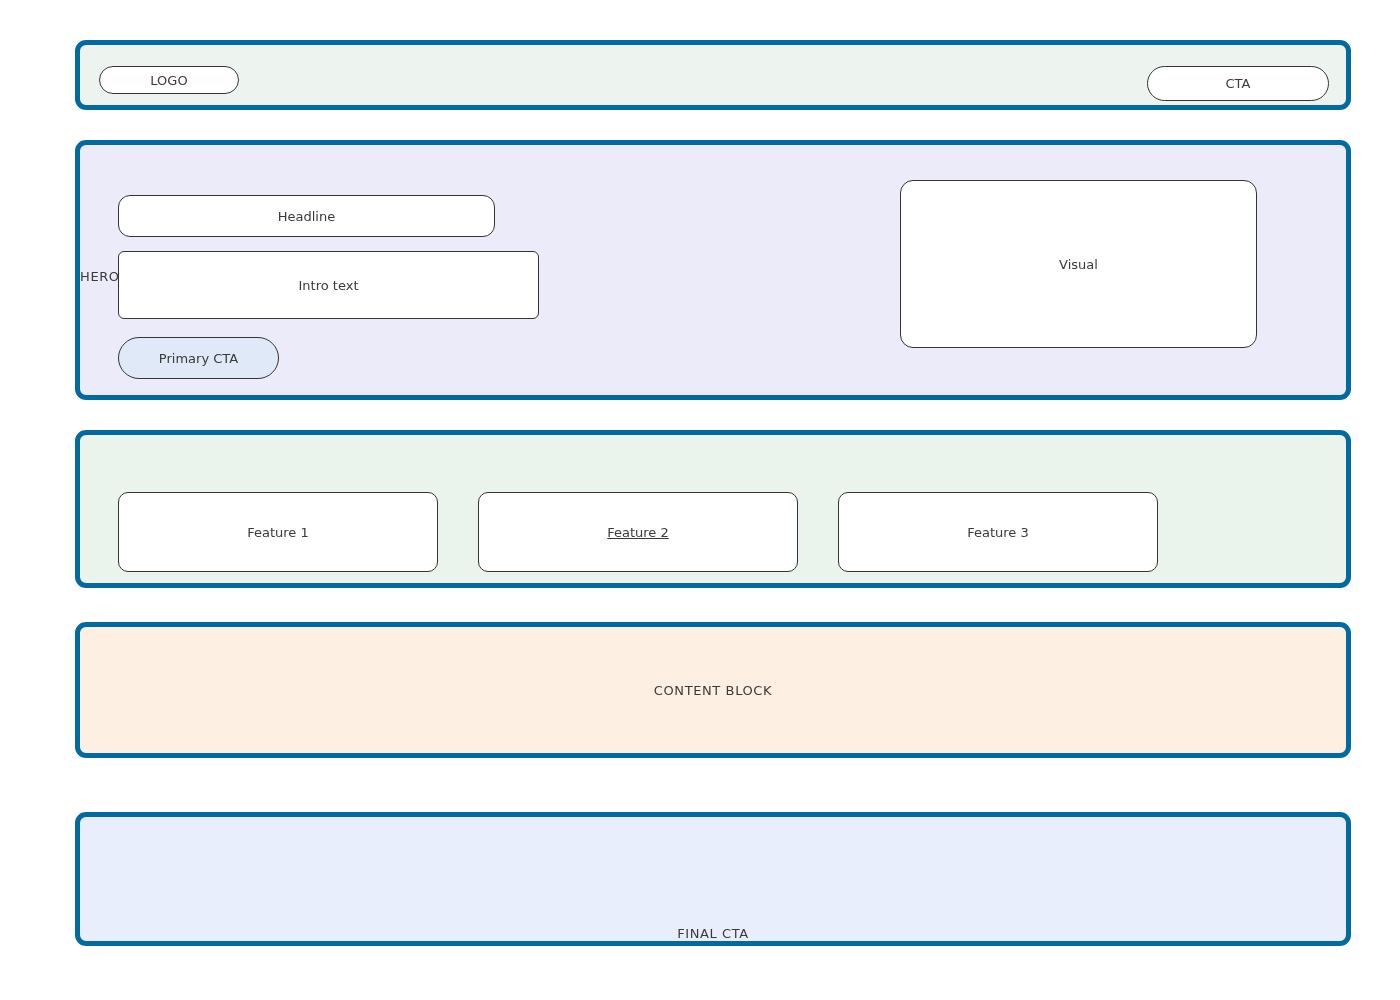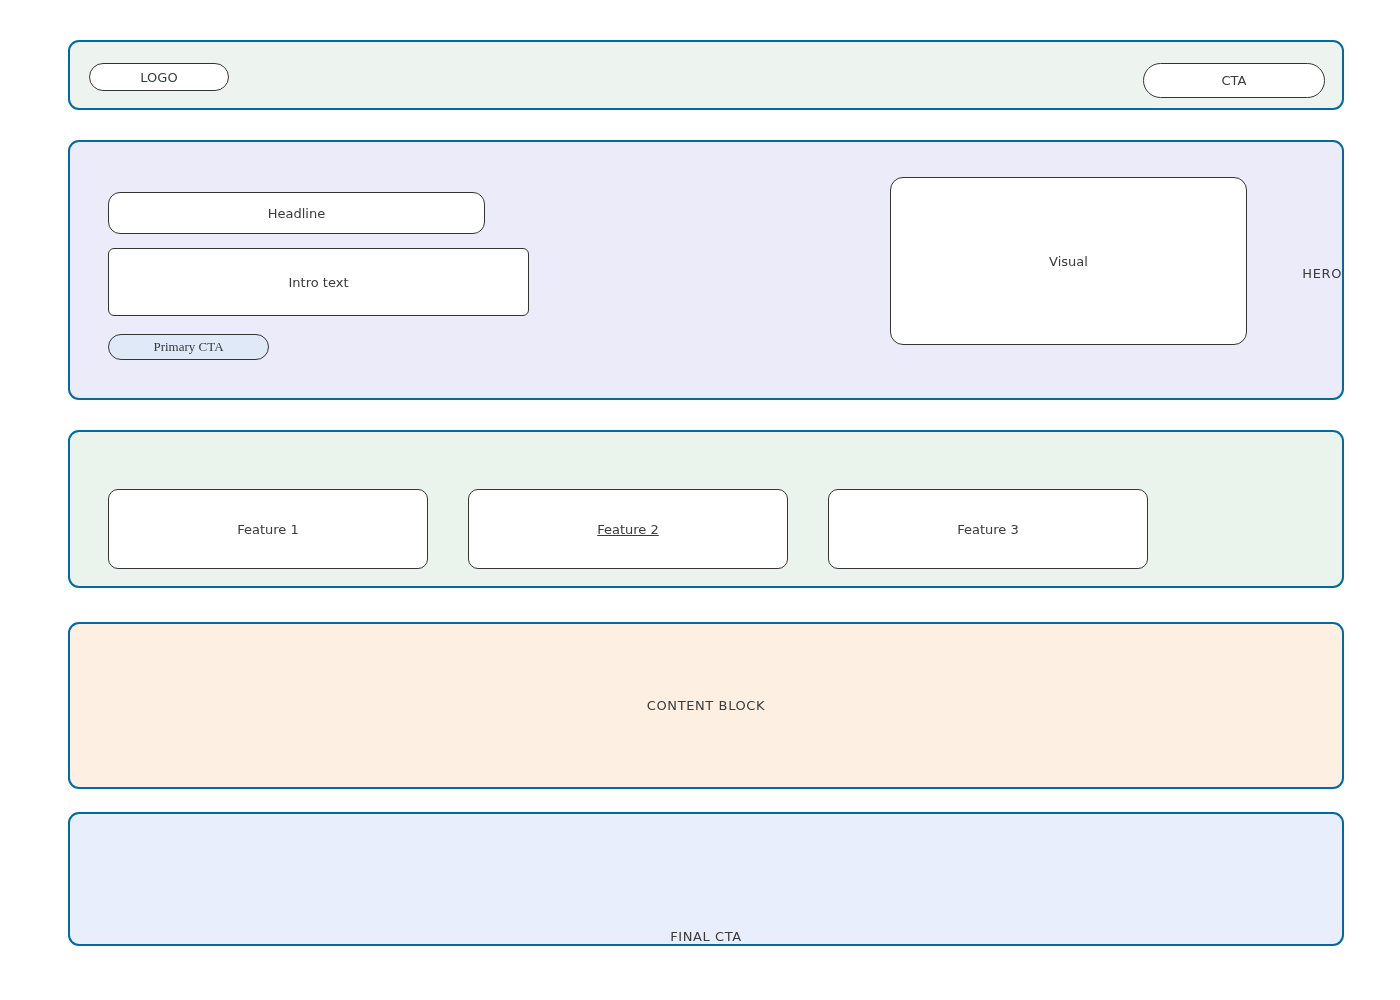--- a/index.html
+++ b/index.html
@@ -16,30 +16,30 @@
     overflow: hidden;
   }
   .stage {
     position: absolute;
     left: 0; top: 0;
     width: 1400px;
     height: 1000px;
   }
   .section {
     position: absolute;
-    left: 68px;
+    left: 75px;
     width: 1276px;
-    border: 2px solid #0369a1;
+    border: 5px solid #0369a1;
     border-radius: 11px;
     box-sizing: border-box;
   }
   .header-bar   { top: 40px;  height: 70px;  background: #edf4f0; }
   .hero         { top: 140px; height: 260px; background: #ecebfa; }
   .features     { top: 430px; height: 158px; background: #ebf4ec; }
-  .content-block{ top: 622px; height: 167px; background: #fdf0e3;
+  .content-block{ top: 622px; height: 136px; background: #fdf0e3;
                   display: flex; align-items: center; justify-content: center; }
   .final-cta    { top: 812px; height: 134px; background: #e8eefb;
                   display: flex; align-items: flex-end; justify-content: center; }
 
   .pill {
     position: absolute;
     border: 1px solid #343434;
     border-radius: 999px;
     background: #ffffff;
     display: flex;
@@ -62,28 +62,28 @@
     white-space: nowrap;
   }
 
   
   .logo-pill   { left: 19px;   top: 21px; width: 140px; height: 28px; }
   .header-cta  { right: 17px;  top: 21px; width: 182px; height: 35px; }
 
   
   .headline-card { left: 38px;  top: 50px;  width: 377px; height: 42px; }
   .intro-card    { left: 38px;  top: 106px; width: 421px; height: 68px; border-radius: 6px; }
-  .primary-cta   { left: 38px;  top: 192px; width: 161px; height: 26px;
-                   background: #dfe9f7; cursor: pointer; font-family: Liberation Serif, serif; }
+  .primary-cta   { left: 38px;  top: 192px; width: 161px; height: 42px;
+                   background: #dfe9f7; cursor: pointer; }
   .hero-label {
     position: absolute;
     left: 0; right: 0;
     top: 131px;
     transform: translateY(-50%);
-    text-align: right;
+    text-align: left;
     font-size: 13px;
     letter-spacing: 0.6px;
   }
   .visual-card { left: 820px; top: 35px; width: 357px; height: 168px; border-radius: 13px; }
 
   
   .feature-card { top: 57px; width: 320px; height: 80px; border-radius: 10px; }
   .feature-1 { left: 38px; }
   .feature-2 { left: 398px; text-decoration: underline; }
   .feature-3 { left: 758px; }

